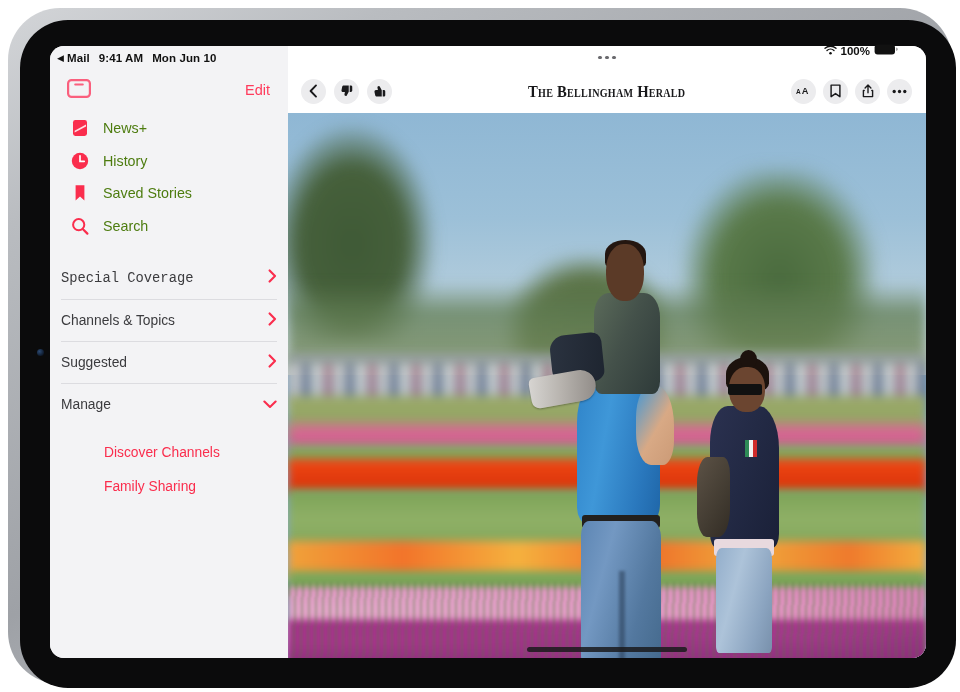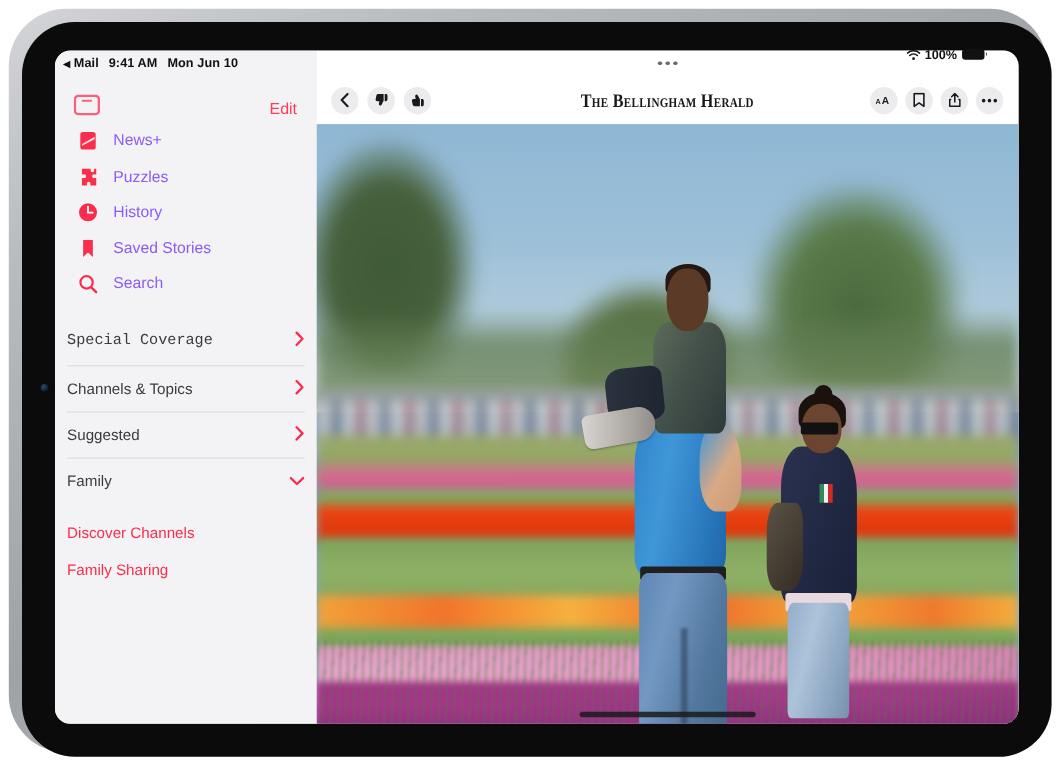--- a/index.html
+++ b/index.html
@@ -62,38 +62,38 @@
     color: #111;
     letter-spacing: 0.1px;
   }
   .statusbar .back-tri {
     font-size: 9px; font-weight: normal; position: relative; top: -0.5px;
   }
   .sb-mail { display: flex; align-items: center; gap: 3px; }
 
   .sidebar-head {
     height: 40px;
-    display: flex; align-items: flex-end; justify-content: space-between;
+    display: flex; align-items: center; justify-content: space-between;
     padding: 0 16px 0 17px;
   }
   .folder-ico { width: 24px; height: 19px; }
   #edit-btn {
     color: #ff3b5c; font-size: 14.5px; background: none; border: 0;
     font-family: inherit; cursor: pointer; padding: 2px;
   }
 
   .nav-list { padding: 2px 10px 0 10px; }
   .nav-item {
     height: 32.5px;
     display: flex; align-items: center;
     gap: 13px;
     padding: 0 10px;
     border-radius: 9px;
     font-size: 14.3px;
-    color: #8b5cf6;
+    color: #4d7c0f;
     cursor: pointer;
   }
   .nav-item.selected {
     background: #ffffff;
     color: #fa2d4d;
     box-shadow: 0 0.5px 1.5px rgba(0,0,0,.10);
   }
   .nav-ico { width: 20px; height: 20px; flex: none; display:block; }
 
   .sections { margin-top: 15px; padding: 0 0 0 0; }
@@ -101,21 +101,21 @@
     height: 42px;
     margin: 0 11px;
     display: flex; align-items: center; justify-content: space-between;
     border-top: 0.7px solid #dcdce0;
     font-size: 13.8px; color: #3b3b3e;
     cursor: pointer;
   }
   .section-row:first-child { border-top: 0; font-family: Liberation Mono, monospace; }
   .chev { color: #fa2d4d; display: block; }
 
-  .manage-links { padding: 10px 0 0 0; }
+  .manage-links { padding: 10px 0 0 0; margin-left: 43px; }
   .manage-link {
     height: 34px; display: flex; align-items: center;
     padding: 0 11px;
     color: #fa2d4d; font-size: 13.8px;
     cursor: pointer;
   }
 
   
   #article {
     flex: 1 1 auto; height: 100%;
@@ -333,28 +333,20 @@
           <span class="nav-ico">
             <svg viewBox="0 0 20 20">
                 <rect x="3" y="2" width="14" height="16" rx="2.4" fill="#fa2d4d"></rect>
                 <path d="M4.6 12.8 16 6.4v2.2L4.6 14.6z" fill="#fff" opacity=".85"></path>
               </svg>
           </span>
           <span>News+</span>
         </div>
 
 
-        <div class="nav-item">
-          <span class="nav-ico">
-            <svg viewBox="0 0 20 20">
-                <path d="M7.6 2.4h4.8v1.5a1.6 1.6 0 1 0 3.2 0V2.4h1.9v5.2h-1.6a1.7 1.7 0 1 0 0 3.3h1.6v6.7h-5.3v-1.7a1.6 1.6 0 1 0-3.2 0v1.7H4.5v-6.7h1.6a1.7 1.7 0 1 0 0-3.3H4.5V2.4z" fill="#fa2d4d"></path>
-              </svg>
-          </span>
-          <span>Puzzles</span>
-        </div>
 
 
         <div class="nav-item">
           <span class="nav-ico">
             <svg viewBox="0 0 20 20">
                 <circle cx="10" cy="10" r="8.2" fill="#fa2d4d"></circle>
                 <path d="M10 4.8v5.5h4.2" stroke="#fff" stroke-width="1.7" fill="none" stroke-linecap="round"></path>
               </svg>
           </span>
           <span>History</span>
@@ -399,21 +391,21 @@
         </div>
         <div class="section-row">
           <span>Suggested</span>
           <span class="chev">
             <svg width="9" height="14" viewBox="0 0 9 14">
                 <path d="M1.6 1.4 7 7l-5.4 5.6" stroke="#fa2d4d" stroke-width="2.1" fill="none" stroke-linecap="round" stroke-linejoin="round"></path>
               </svg>
           </span>
         </div>
         <div class="section-row">
-          <span>Family</span>
+          <span>Manage</span>
           <span class="chev">
             <svg width="14" height="9" viewBox="0 0 14 9">
                 <path d="M1.4 1.6 7 7l5.6-5.4" stroke="#fa2d4d" stroke-width="2.1" fill="none" stroke-linecap="round" stroke-linejoin="round"></path>
               </svg>
           </span>
         </div>
       </div>
 
       <div class="manage-links">
         <div class="manage-link">Discover Channels</div>

